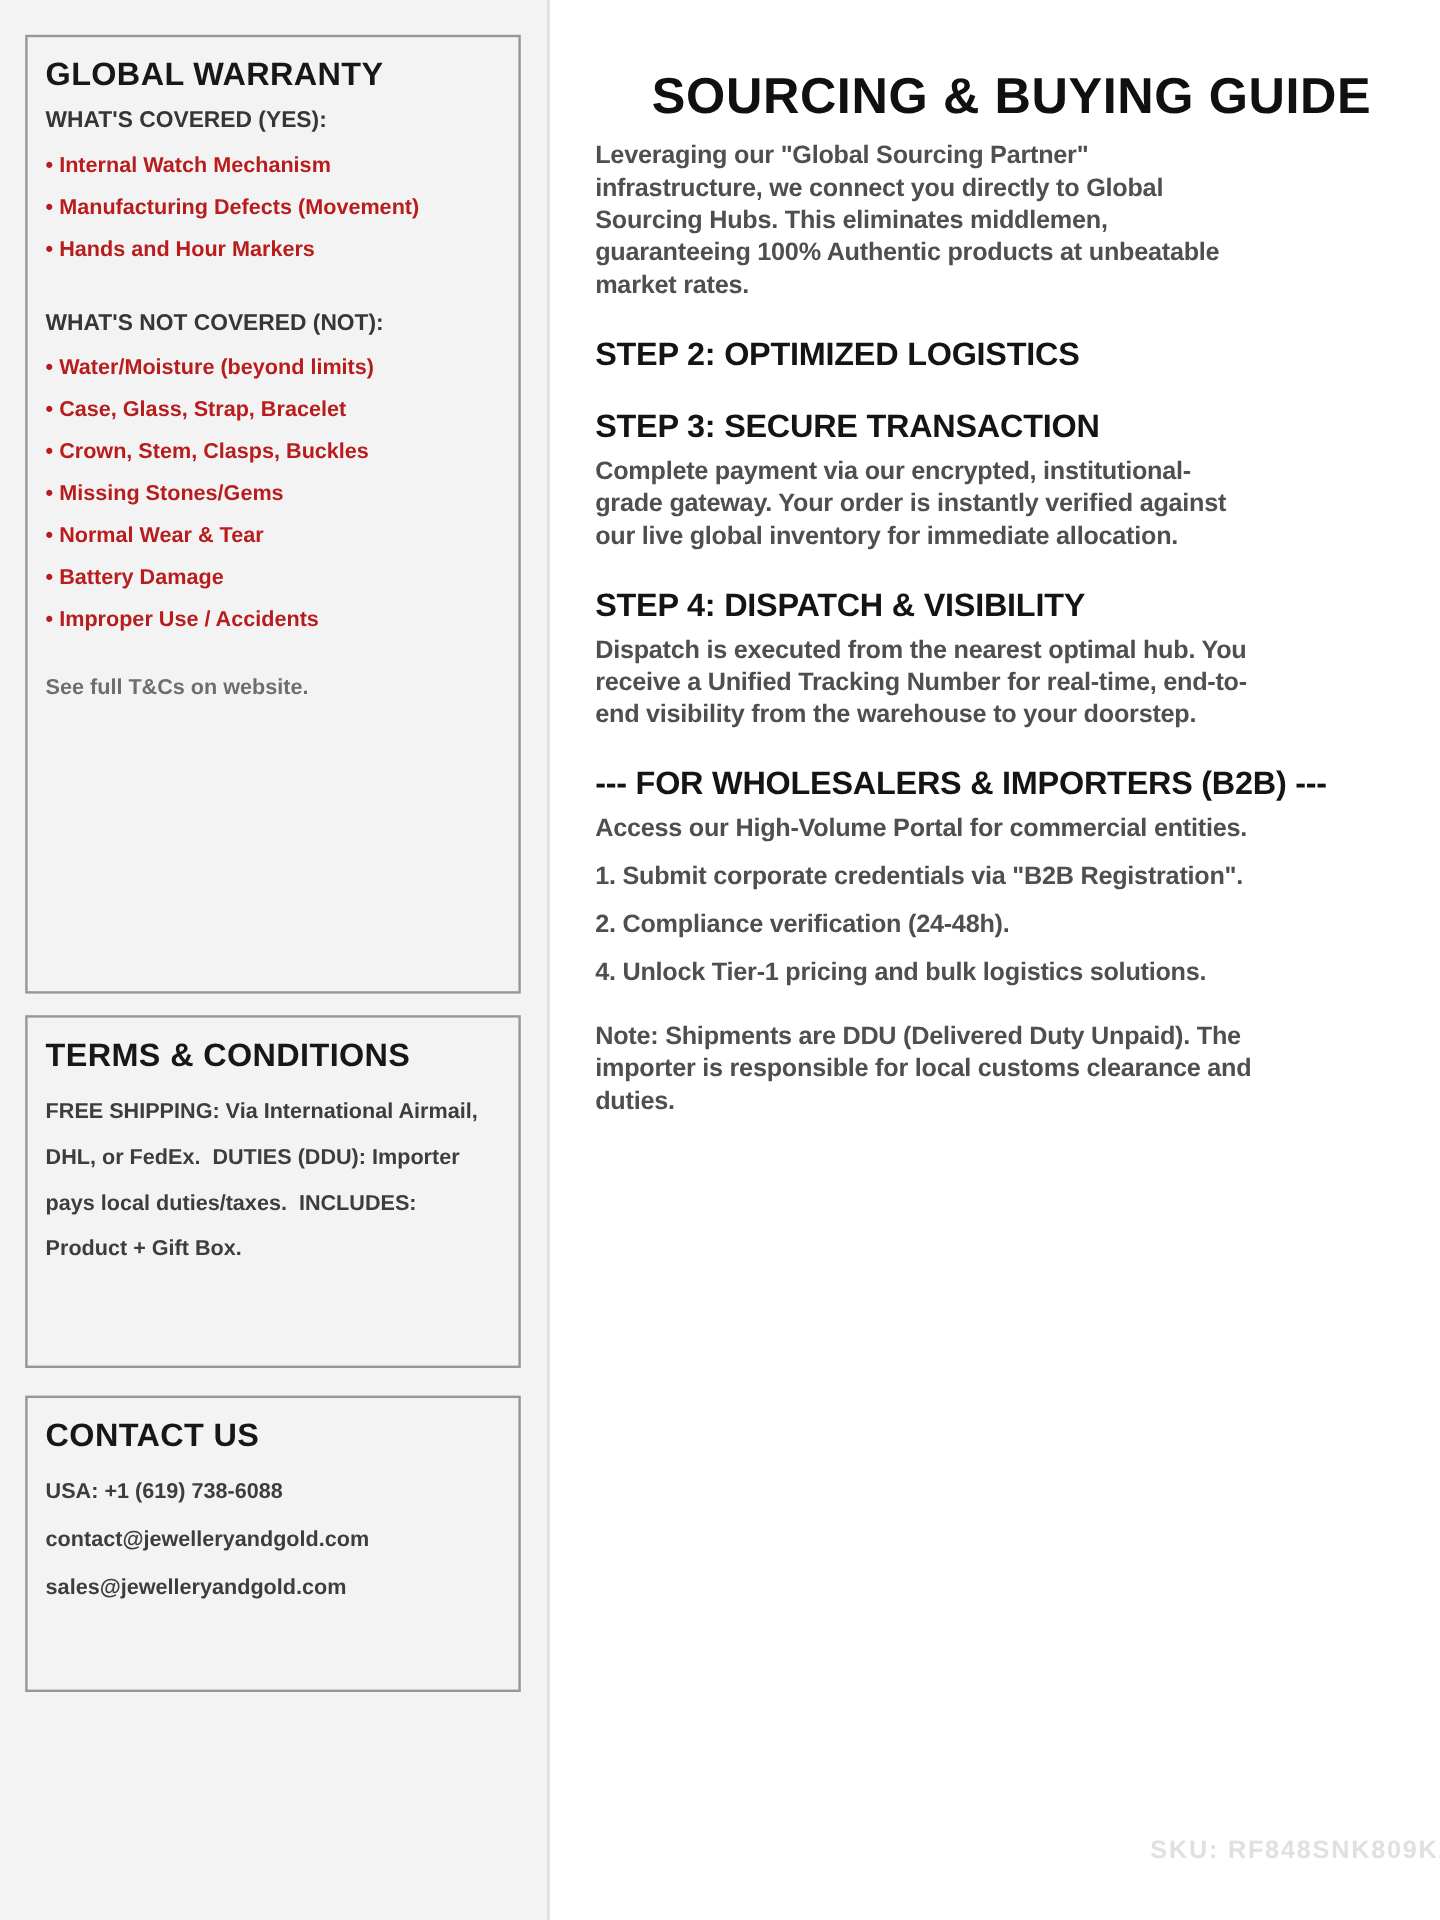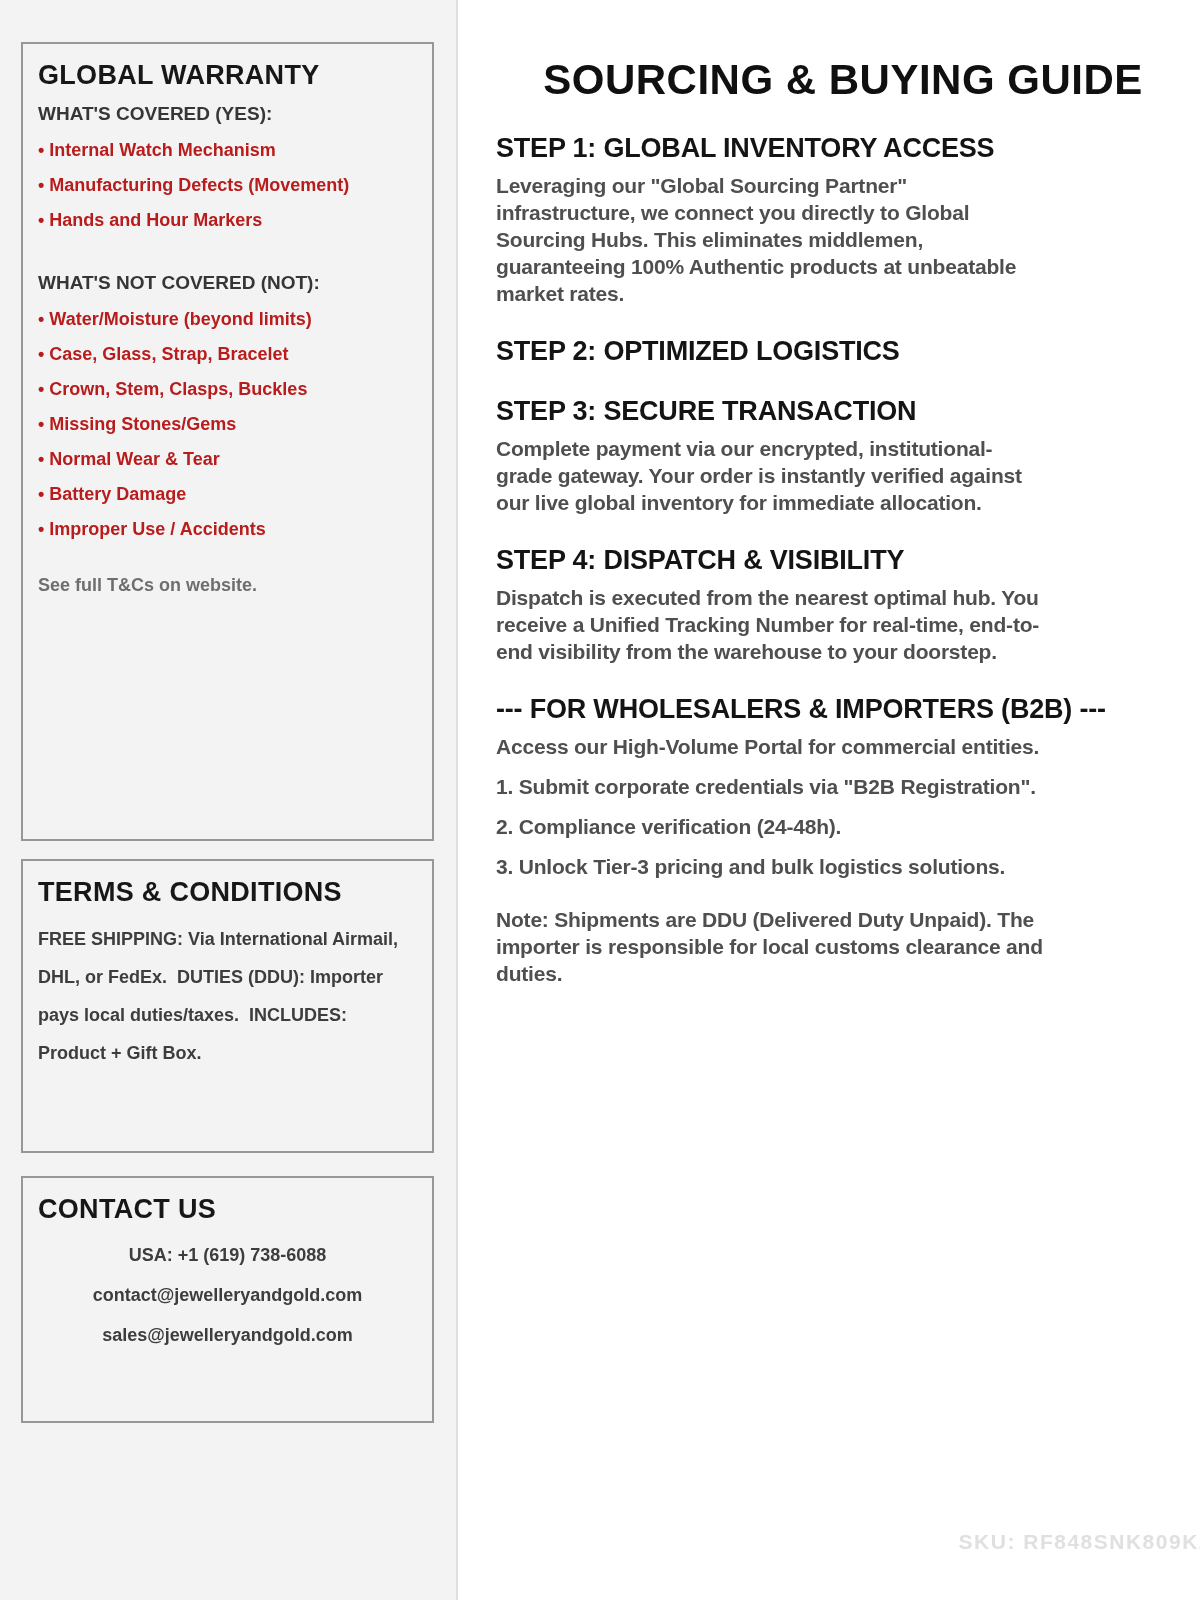--- a/index.html
+++ b/index.html
@@ -23,21 +23,21 @@
     box-sizing: border-box;
     padding: 0 22px 0 21px;
   }
   .panel {
     box-sizing: border-box;
     border: 2px solid #979797;
     background: #f3f3f3;
     padding: 16px 15px;
     overflow: hidden;
   }
-  .panel-warranty { margin-top: 42px; height: 799px; }
+  .panel-warranty { margin-top: 29px; height: 799px; }
   .panel-terms    { margin-top: 18px; height: 294px; }
   .panel-contact  { margin-top: 23px; height: 247px; }
 
   .panel h2 {
     margin: 0;
     font-size: 27px;
     font-weight: bold;
     color: #171717;
     letter-spacing: 0.3px;
   }
@@ -74,21 +74,20 @@
     color: #3d3d3d;
     line-height: 38px;
     white-space: pre-wrap;
   }
   .contact-line {
     margin: 21px 0;
     font-size: 18px;
     font-weight: bold;
     color: #3d3d3d;
     line-height: 19px;
-    text-align: center;
   }
 
   
   .main {
     position: absolute;
     left: 458px; top: 0;
     width: 754px;
     height: 1600px;
     box-sizing: border-box;
     padding: 0 22px 0 38px;
@@ -168,21 +167,20 @@
     <div class="contact-line">contact@jewelleryandgold.com</div>
     <div class="contact-line">sales@jewelleryandgold.com</div>
   </div>
 
 </div>
 
 <div class="main">
   <h1 class="main-title">SOURCING &amp; BUYING GUIDE</h1>
 
   <div class="section">
-    <h3 class="section-heading">STEP 1: GLOBAL INVENTORY ACCESS</h3>
     <p class="section-body">Leveraging our "Global Sourcing Partner" infrastructure, we connect you directly to Global Sourcing Hubs. This eliminates middlemen, guaranteeing 100% Authentic products at unbeatable market rates.</p>
   </div>
 
   <div class="section">
     <h3 class="section-heading">STEP 2: OPTIMIZED LOGISTICS</h3>
   </div>
 
   <div class="section">
     <h3 class="section-heading">STEP 3: SECURE TRANSACTION</h3>
     <p class="section-body">Complete payment via our encrypted, institutional-grade gateway. Your order is instantly verified against our live global inventory for immediate allocation.</p>
@@ -191,18 +189,18 @@
   <div class="section">
     <h3 class="section-heading">STEP 4: DISPATCH &amp; VISIBILITY</h3>
     <p class="section-body">Dispatch is executed from the nearest optimal hub. You receive a Unified Tracking Number for real-time, end-to-end visibility from the warehouse to your doorstep.</p>
   </div>
 
   <div class="section">
     <h3 class="section-heading">--- FOR WHOLESALERS &amp; IMPORTERS (B2B) ---</h3>
     <p class="section-body b2b-par">Access our High-Volume Portal for commercial entities.</p>
     <p class="section-body b2b-par">1. Submit corporate credentials via "B2B Registration".</p>
     <p class="section-body b2b-par">2. Compliance verification (24-48h).</p>
-    <p class="section-body b2b-par">3. Unlock Tier-3 pricing and bulk logistics solutions.</p>
+    <p class="section-body b2b-par">4. Unlock Tier-1 pricing and bulk logistics solutions.</p>
     <p class="section-body b2b-note">Note: Shipments are DDU (Delivered Duty Unpaid). The importer is responsible for local customs clearance and duties.</p>
   </div>
 </div>
 
 <div class="sku">SKU: RF848SNK809K2</div>
 
 </body></html>

